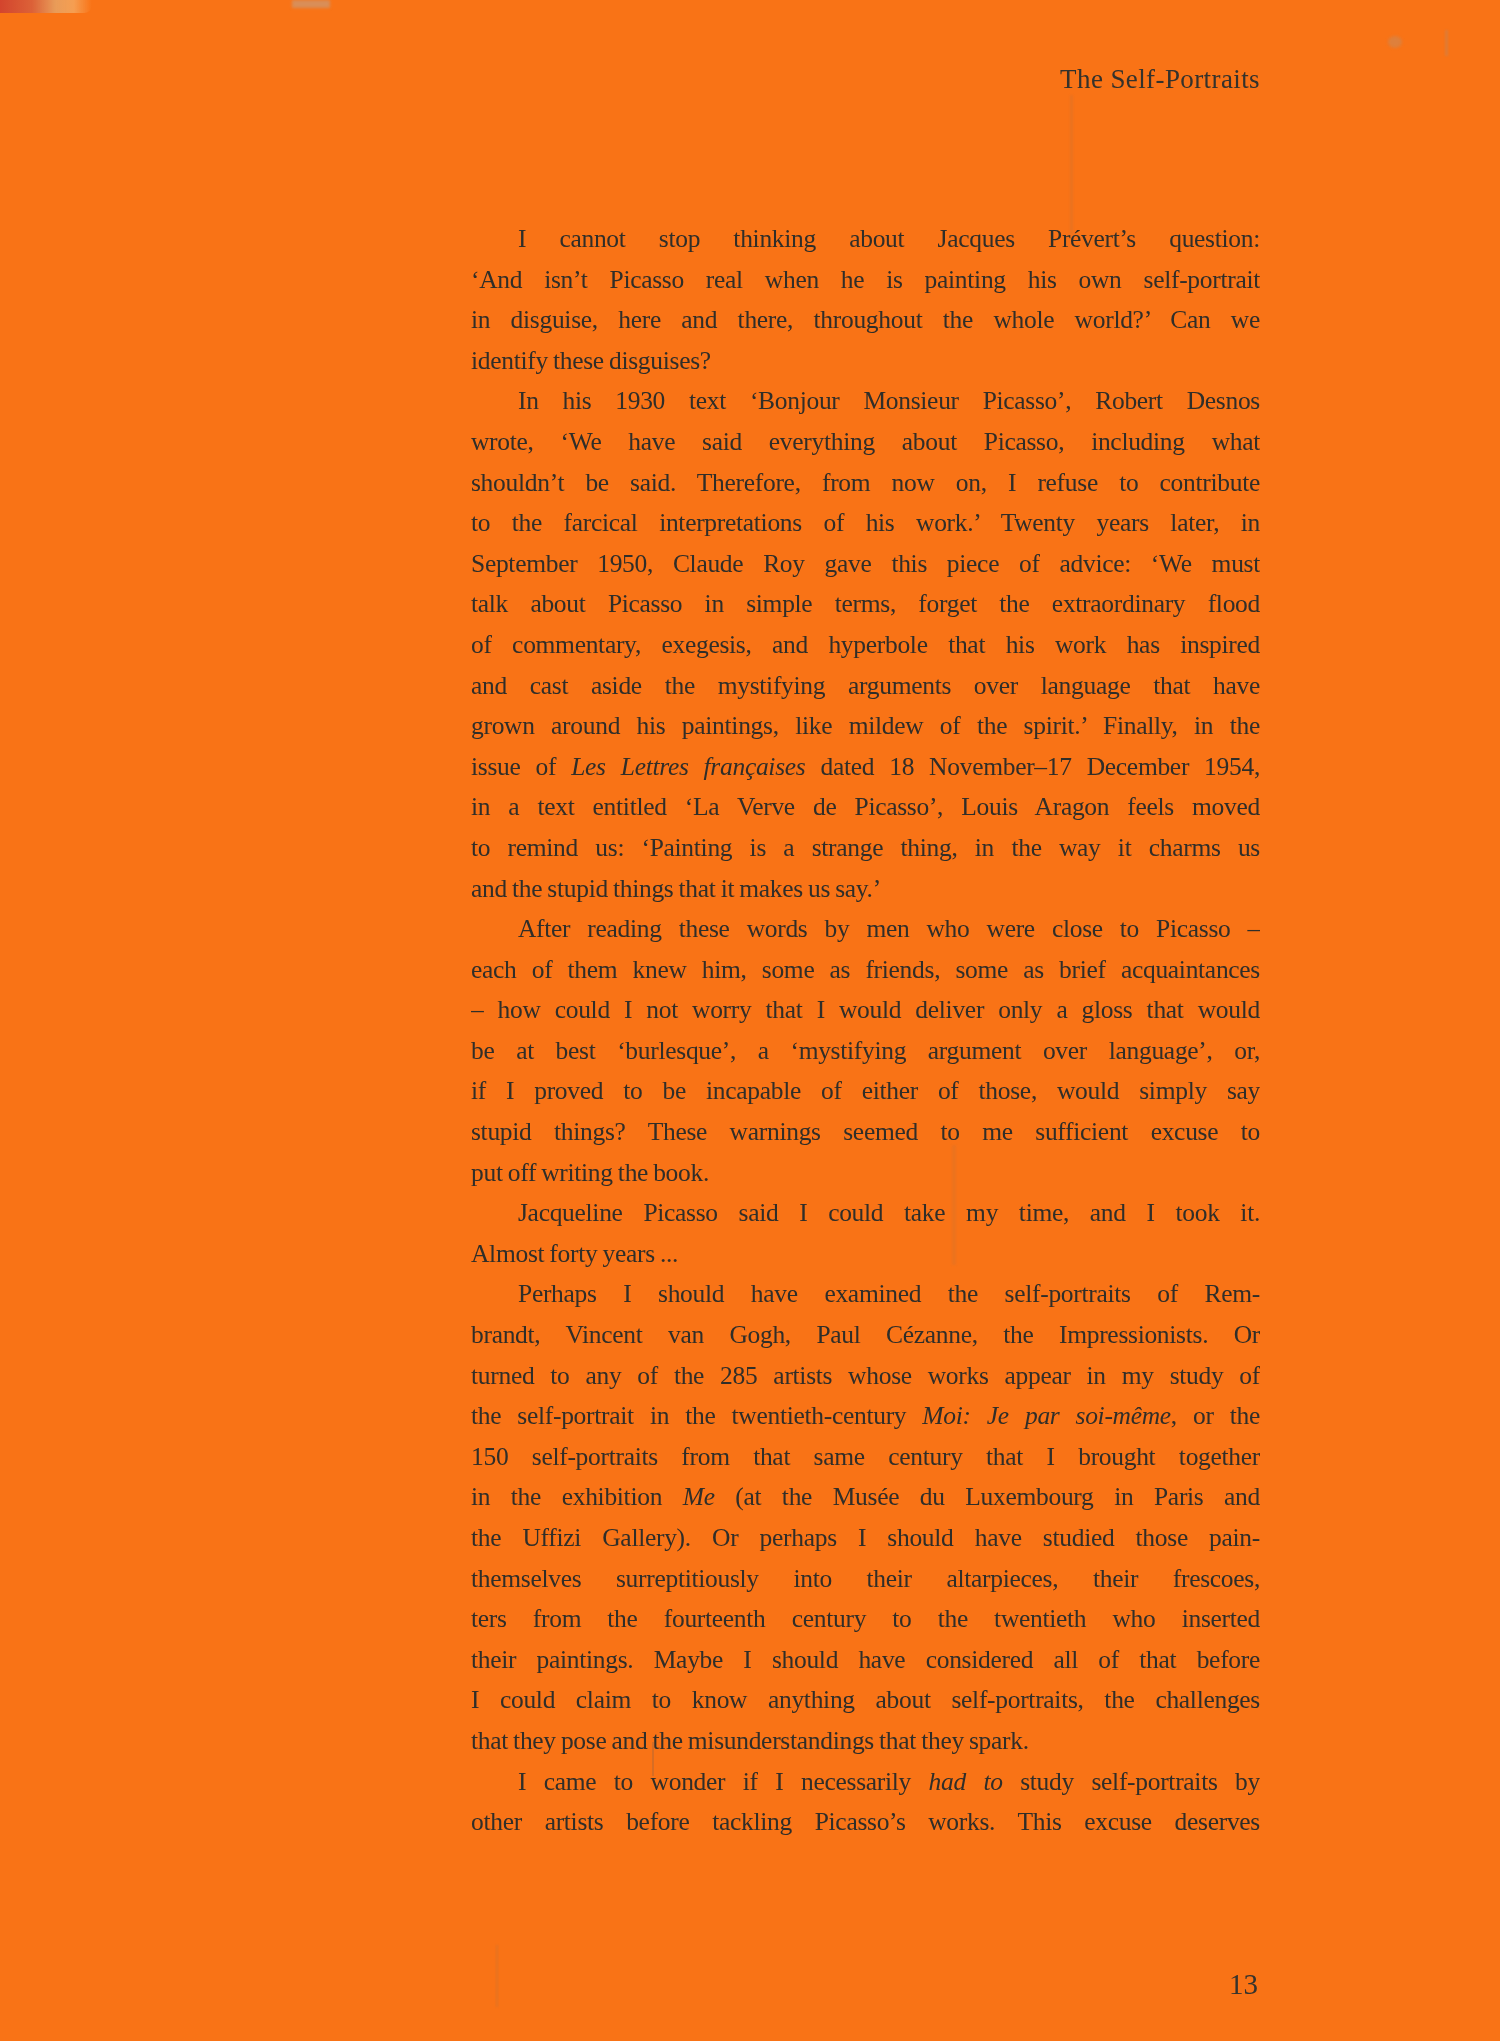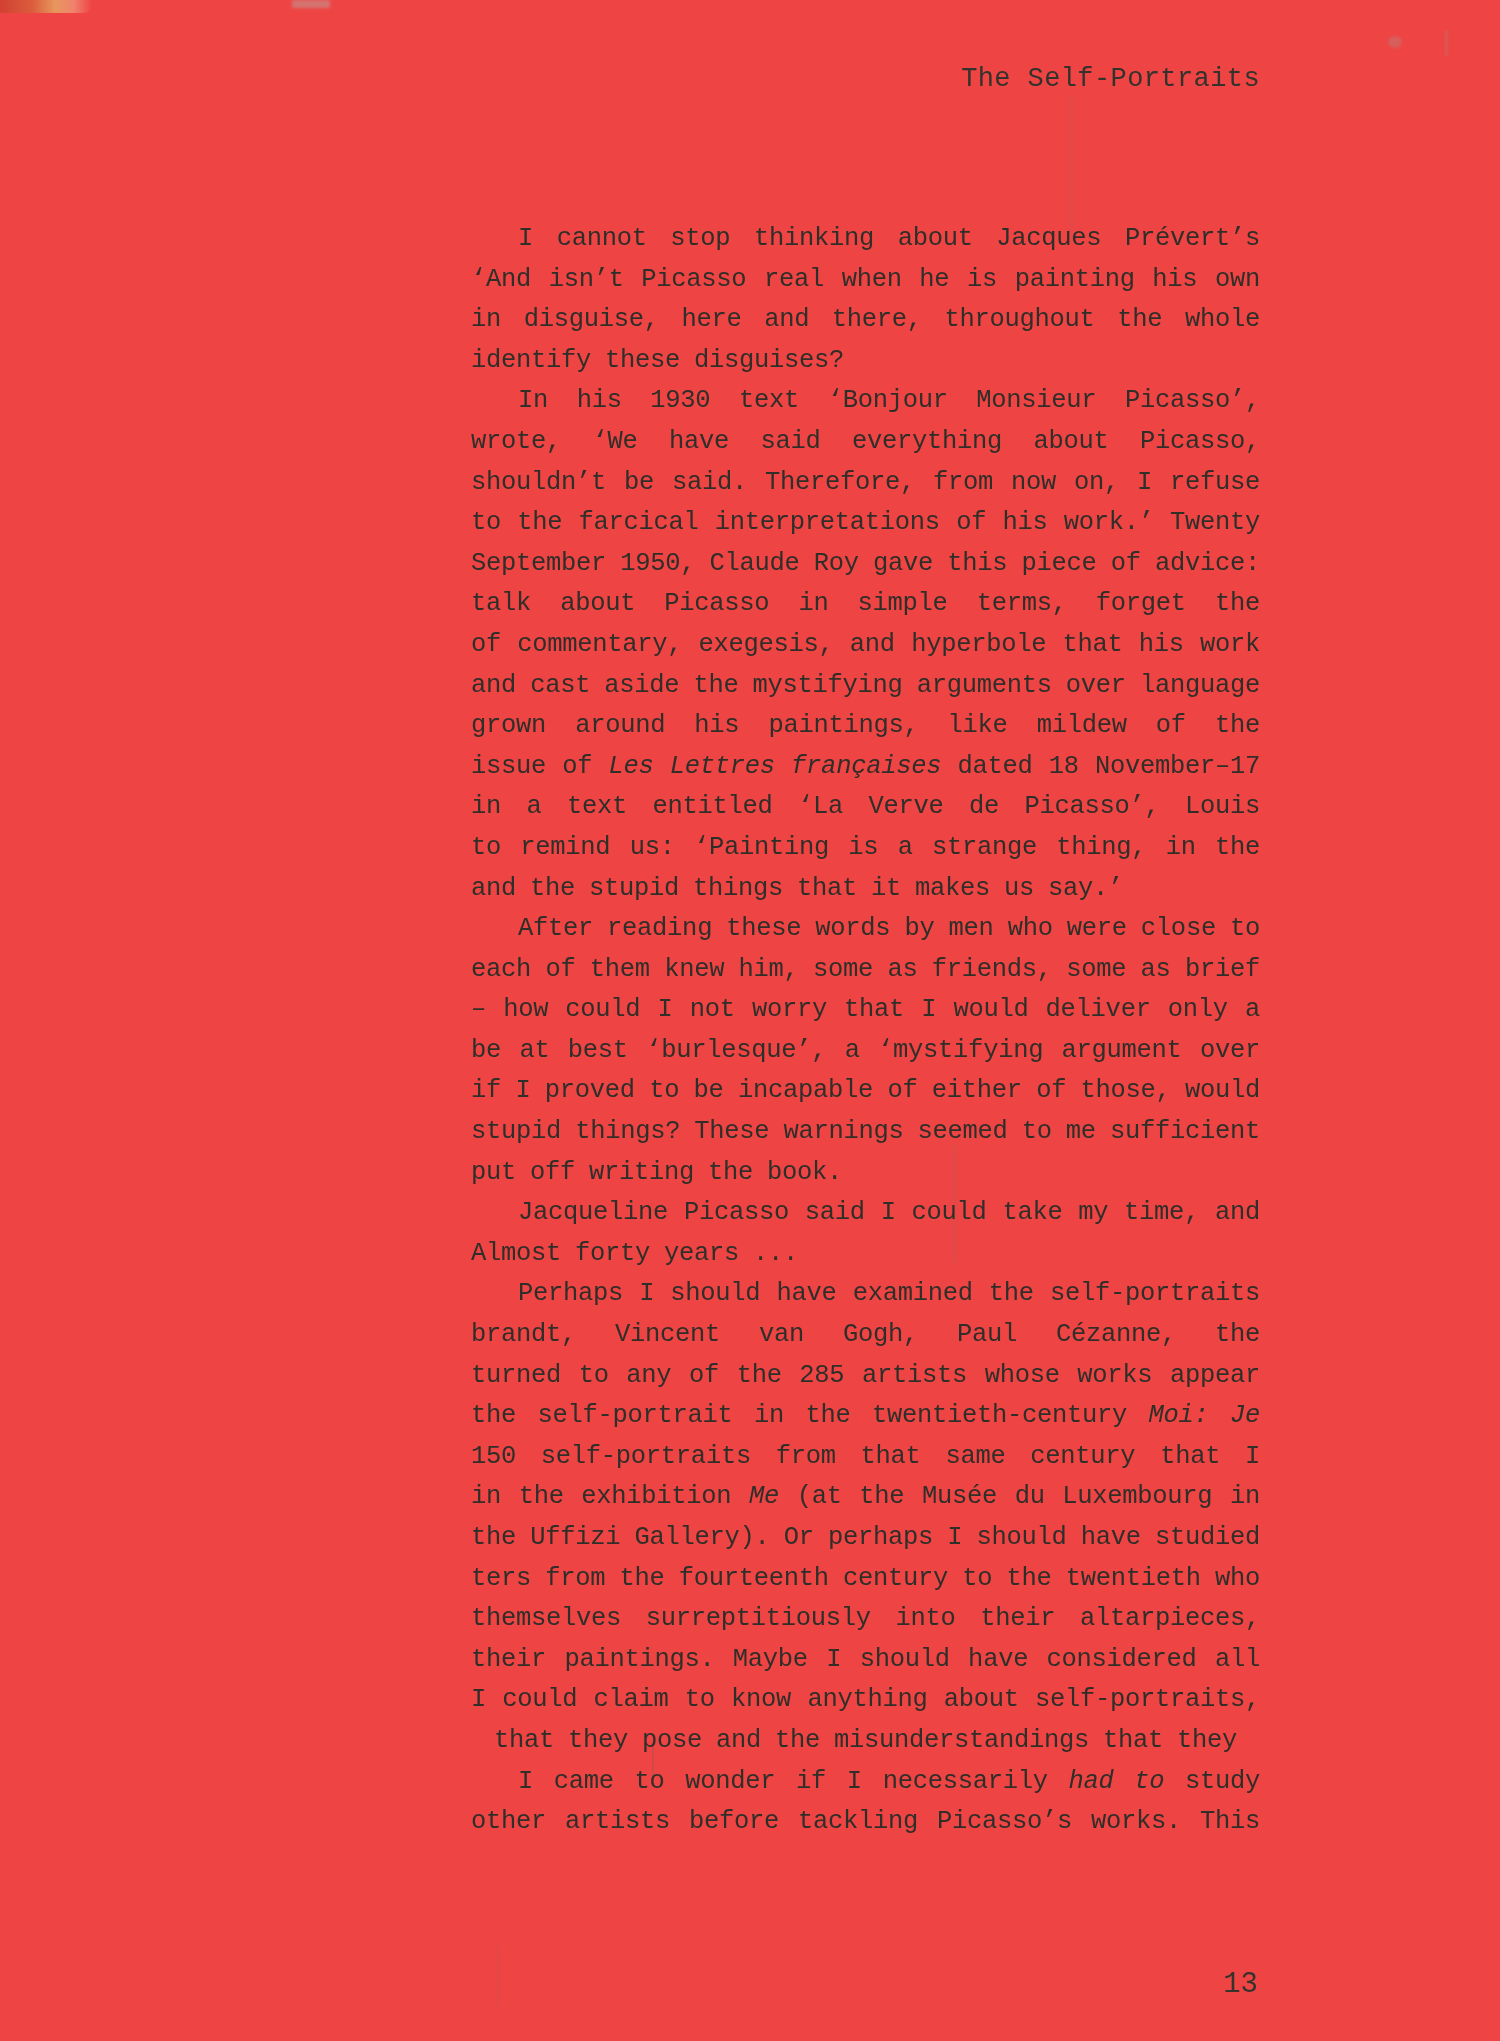--- a/index.html
+++ b/index.html
@@ -1,22 +1,22 @@
 <!DOCTYPE html>
 <html><head>
 <meta charset="utf-8">
 <title>The Self-Portraits</title>
 <style>
   html,body{margin:0;padding:0;background:#e9e9e6;}
   .page{
     position:relative;
     width:1500px;height:2041px;
-    background:#ef4444;
+    background:#f97316;
     overflow:hidden;
-    font-family:Liberation Mono, monospace;
+    font-family:Liberation Serif, serif;
     color:#302e29;
   }
   
   .running-head{
     position:absolute;
     top:64px; right:240px;
     font-size:27px;
     letter-spacing:0.4px;
     color:#34322c;
   }
@@ -150,22 +150,22 @@
         <div class="line noflush">Almost forty years ...</div>
       </div>
       <div class="para">
         <div class="line indent">Perhaps I should have examined the self-portraits of Rem-</div>
         <div class="line">brandt, Vincent van Gogh, Paul Cézanne, the Impressionists. Or</div>
         <div class="line">turned to any of the 285 artists whose works appear in my study of</div>
         <div class="line">the self-portrait in the twentieth-century <i>Moi: Je par soi-même</i>, or the</div>
         <div class="line">150 self-portraits from that same century that I brought together</div>
         <div class="line">in the exhibition <i>Me</i> (at the Musée du Luxembourg in Paris and</div>
         <div class="line">the Uffizi Gallery). Or perhaps I should have studied those pain-</div>
+        <div class="line">themselves surreptitiously into their altarpieces, their frescoes,</div>
         <div class="line">ters from the fourteenth century to the twentieth who inserted</div>
-        <div class="line">themselves surreptitiously into their altarpieces, their frescoes,</div>
         <div class="line">their paintings. Maybe I should have considered all of that before</div>
         <div class="line">I could claim to know anything about self-portraits, the challenges</div>
         <div class="line noflush">that they pose and the misunderstandings that they spark.</div>
       </div>
       <div class="para">
         <div class="line indent">I came to wonder if I necessarily <i>had to</i> study self-portraits by</div>
         <div class="line">other artists before tackling Picasso’s works. This excuse deserves</div>
       </div>
     </div>
 

